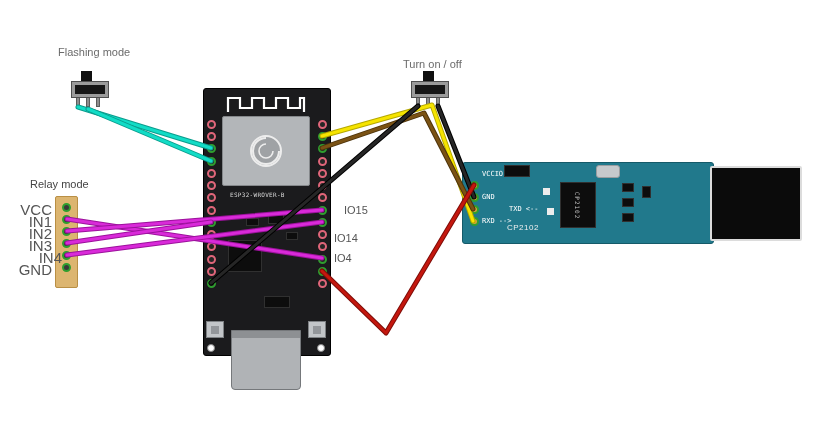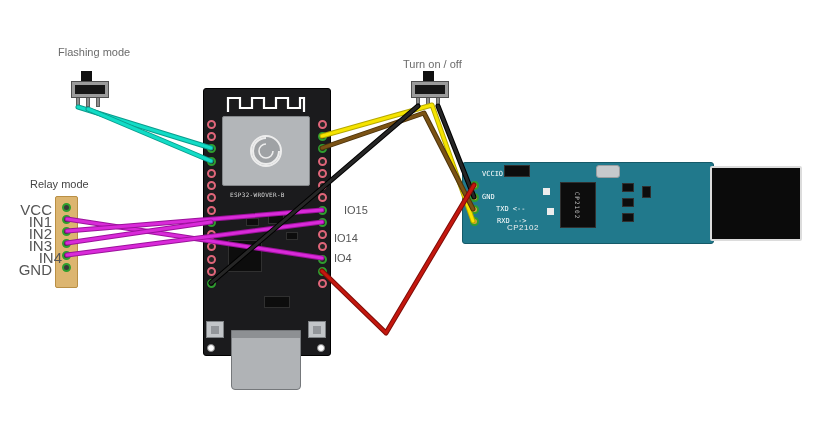--- a/index.html
+++ b/index.html
@@ -78,22 +78,22 @@
   <div class="abs" style="left:207px;top:344px;width:8px;height:8px;border-radius:50%;background:#fff;border:1px solid #888;z-index:2"></div>
   <div class="abs" style="left:317px;top:344px;width:8px;height:8px;border-radius:50%;background:#fff;border:1px solid #888;z-index:2"></div>
 
   <div class="iolbl" style="left:344px;top:204px">IO15</div>
   <div class="iolbl" style="left:334px;top:232px">IO14</div>
   <div class="iolbl" style="left:334px;top:252px">IO4</div>
 
   <div class="abs" style="left:462px;top:162px;width:252px;height:82px;background:#21798c;border:1px solid #155a69;border-radius:3px;z-index:1"></div>
   <div class="cp-pinlbl" style="left:482px;top:170px">VCCIO</div>
   <div class="cp-pinlbl" style="left:482px;top:193px">GND</div>
-  <div class="cp-pinlbl" style="left:496px;top:205px">TXD &lt;--</div>
-  <div class="cp-pinlbl" style="left:497px;top:217px">RXD --&gt;</div>
+  <div class="cp-pinlbl" style="left:509px;top:205px">TXD &lt;--</div>
+  <div class="cp-pinlbl" style="left:482px;top:217px">RXD --&gt;</div>
   <div class="abs" style="left:507px;top:223px;font-size:8px;letter-spacing:.5px;color:#efefef;z-index:4">CP2102</div>
   <div class="chip" style="left:504px;top:165px;width:26px;height:12px;z-index:2"></div>
   <div class="abs" style="left:596px;top:165px;width:24px;height:13px;background:#c6c9cc;border:1px solid #9a9da0;border-radius:3px;z-index:2"></div>
   <div class="chip" style="left:560px;top:182px;width:36px;height:46px;z-index:2;display:flex;align-items:center;justify-content:center">
     <span style="transform:rotate(90deg);font-size:6px;color:#c9c9c9;font-family:'DejaVu Sans Mono',monospace;letter-spacing:1px">CP2102</span>
   </div>
   <div class="chip" style="left:622px;top:183px;width:12px;height:9px;z-index:2"></div>
   <div class="chip" style="left:622px;top:198px;width:12px;height:9px;z-index:2"></div>
   <div class="chip" style="left:622px;top:213px;width:12px;height:9px;z-index:2"></div>
   <div class="chip" style="left:642px;top:186px;width:9px;height:12px;z-index:2"></div>

